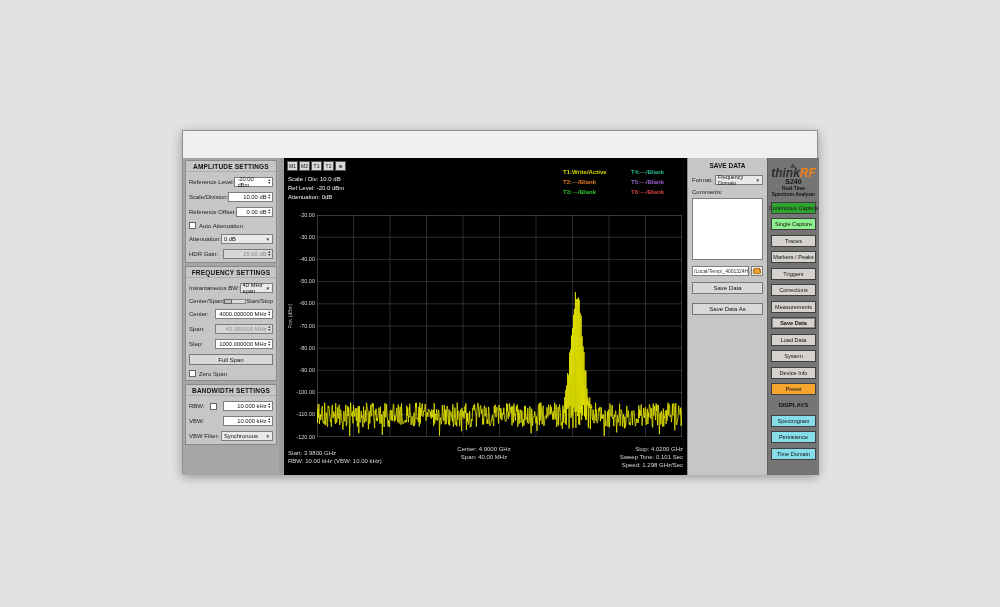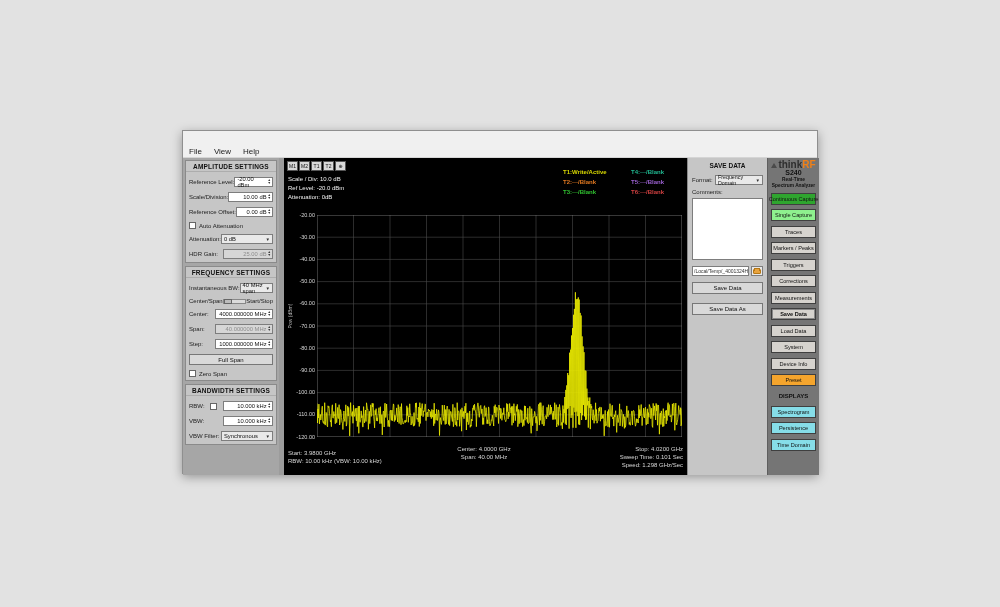--- a/index.html
+++ b/index.html
@@ -83,21 +83,21 @@
   .folder-btn { width:12px; height:10px; background:#e8e8e8; border:1px solid #7d7d7d;
                 display:flex; align-items:center; justify-content:center; }
   .folder-glyph { width:8px; height:5px; background:#e8a33d; border:1px solid #b57716; border-radius:1px; position:relative; }
   .folder-glyph::before { content:""; position:absolute; left:0; top:-2px; width:4px; height:2px; background:#e8a33d; border:1px solid #b57716; border-bottom:none; }
   .sd-btn { position:absolute; left:4px; right:4px; height:12px; background:#d9d9d9; border:1px solid #777;
             font-size:6px; color:#111; display:flex; align-items:center; justify-content:center; }
 
   
   .sidebar { position:absolute; left:584px; top:0; width:52px; height:317px; background:#757575; border-left:1px solid #5e5e5e; padding:2px 3px; }
   .brand { text-align:center; margin-bottom:3px; }
-  .brand-line { font-size:10px; font-weight:bold; line-height:9px; }
+  .brand-line { font-size:12px; font-weight:bold; line-height:9px;font-style:italic; }
   .brand-think { color:#2e2e2e; } .brand-rf { color:#f08018; }
   .brand-antenna { display:inline-block; width:0; height:0; border-left:3px solid transparent;
                    border-right:3px solid transparent; border-bottom:5px solid #4a4a4a; margin-right:1px; }
   .brand-model { font-size:7px; font-weight:bold; color:#111; line-height:8px; }
   .brand-sub { font-size:4.8px; font-weight:bold; color:#111; line-height:5.5px; }
   .sb-btn { height:12px; margin-top:4.5px; background:#d6d3ce; border:1px solid #3f3f3f; font-size:5.6px;
             color:#111; display:flex; align-items:center; justify-content:center; white-space:nowrap; }
   .sb-btn.green-dark { background:#2fa52f; }
   .sb-btn.green-light { background:#8ef08e; }
   .sb-btn.orange { background:#f5a52d; }
@@ -105,25 +105,20 @@
   .sb-btn.active { font-weight:bold; border-width:1px; box-shadow:inset 0 0 0 1px #888; }
   .sb-section-label { height:10px; margin-top:5px; font-size:6px; font-weight:bold; color:#0d0d0d;
                       display:flex; align-items:center; justify-content:center; }
 </style>
 </head>
 <body>
 
 <div class="window">
 
 
-  <div class="menubar" id="menubar">
-      <div class="menu-item">File</div>
-      <div class="menu-item">View</div>
-      <div class="menu-item">Help</div>
-    </div>
 
   <div class="content">
 
     <div class="left-panel">
 
       <div class="group">
         <div class="group-header">AMPLITUDE SETTINGS</div>
         <div class="frow">
           <span class="flabel">Reference Level:</span>
           <span class="fvalue">

